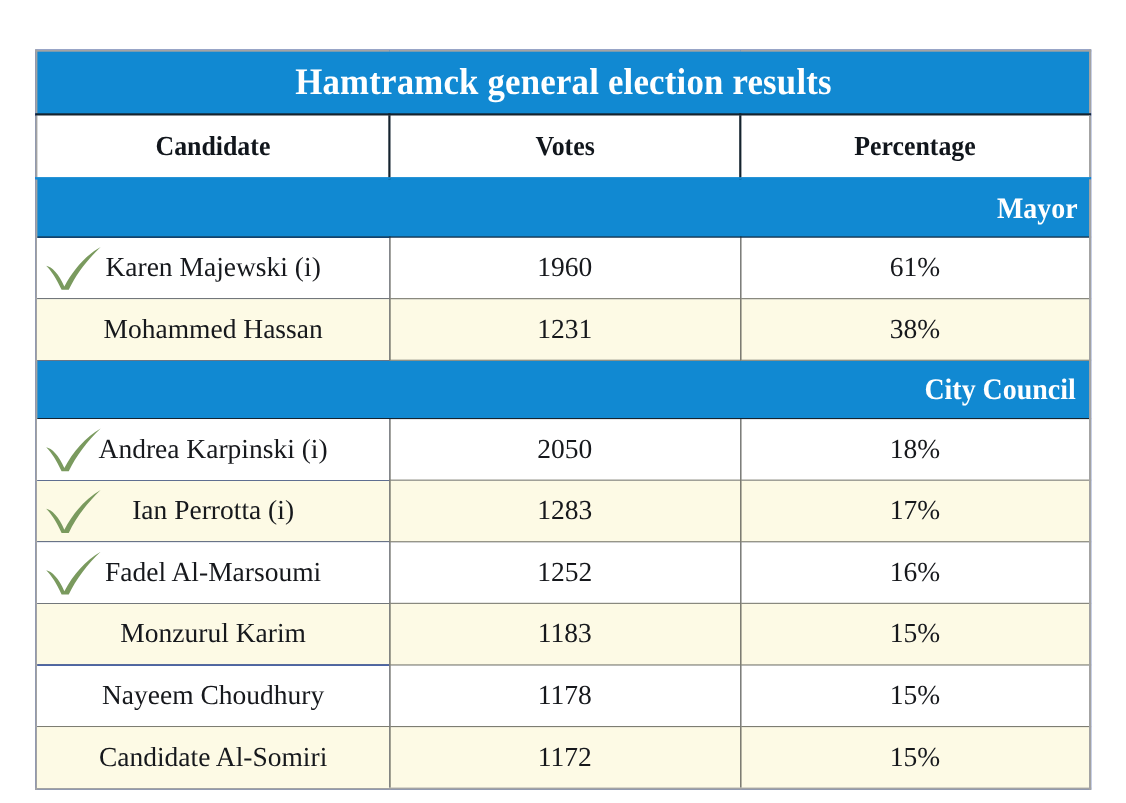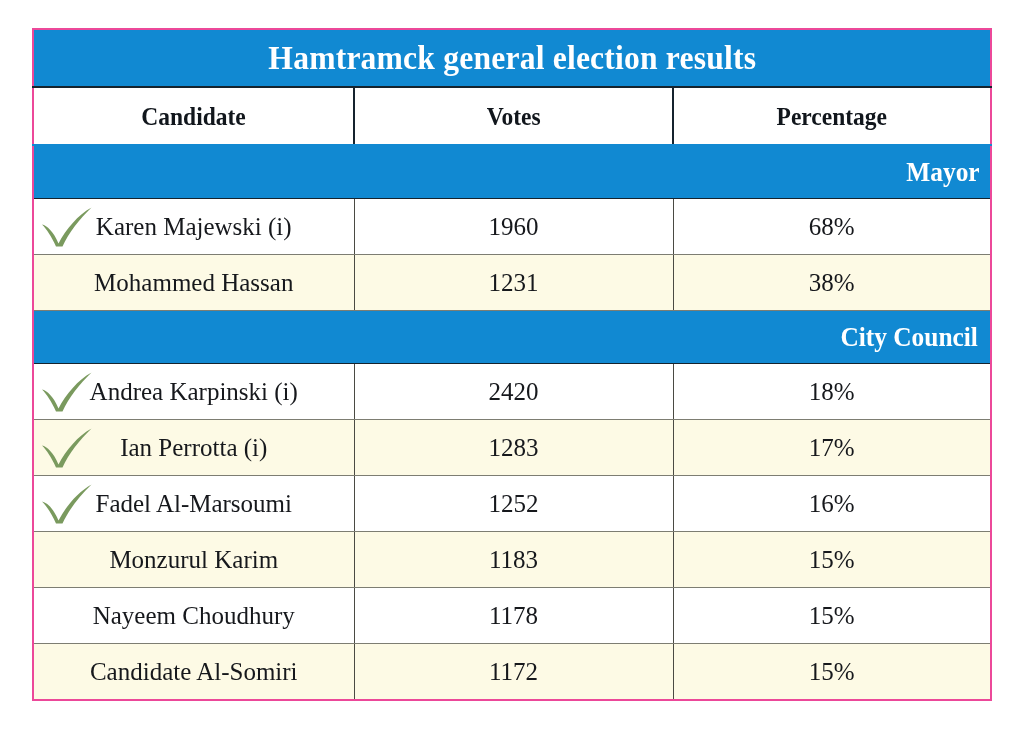--- a/index.html
+++ b/index.html
@@ -19,25 +19,25 @@
     width: 1024px;
     height: 730px;
     background: #ffffff;
     overflow: hidden;
   }
 
   
   .results-table {
     position: absolute;
     left: 32px;
-    top: 28px;
+    top: 45px;
     width: 958px;
     border-collapse: collapse;
     table-layout: fixed;
-    border: 2px solid #ec4899;
+    border: 2px solid #a3a3a3;
     background: #1d4ed8;
   }
 
   .col-candidate { width: 321px; }
   .col-votes     { width: 319px; }
   .col-pct       { width: 318px; }
 
   
   .title-cell {
     background: #1189d2;
@@ -179,21 +179,21 @@
   <tr class="data-row row-white">
     <td class="candidate-cell">
       <span class="check-icon">
         <svg viewBox="0 0 54 44" xmlns="http://www.w3.org/2000/svg" aria-hidden="true">
           <path d="M2 19.5 C7 20.5 13.5 26.5 18.5 38.5 C26 24 38 10 51.5 2.5 C39.5 14 29 27.5 22.5 41.5 L16 41.5 C11.5 31.5 6.5 24 2 19.5 Z" fill="#7a9a5e"></path>
         </svg>
       </span>
       <span class="candidate-name">Karen Majewski (i)</span>
     </td>
     <td>1960</td>
-    <td>68%</td>
+    <td>61%</td>
   </tr>
 
   <tr class="data-row row-cream">
     <td class="candidate-cell">
       
       <span class="candidate-name">Mohammed Hassan</span>
     </td>
     <td>1231</td>
     <td>38%</td>
   </tr>
@@ -206,21 +206,21 @@
 
   <tr class="data-row row-white">
     <td class="candidate-cell">
       <span class="check-icon">
         <svg viewBox="0 0 54 44" xmlns="http://www.w3.org/2000/svg" aria-hidden="true">
           <path d="M2 19.5 C7 20.5 13.5 26.5 18.5 38.5 C26 24 38 10 51.5 2.5 C39.5 14 29 27.5 22.5 41.5 L16 41.5 C11.5 31.5 6.5 24 2 19.5 Z" fill="#7a9a5e"></path>
         </svg>
       </span>
       <span class="candidate-name">Andrea Karpinski (i)</span>
     </td>
-    <td>2420</td>
+    <td>2050</td>
     <td>18%</td>
   </tr>
 
   <tr class="data-row row-cream">
     <td class="candidate-cell">
       <span class="check-icon">
         <svg viewBox="0 0 54 44" xmlns="http://www.w3.org/2000/svg" aria-hidden="true">
           <path d="M2 19.5 C7 20.5 13.5 26.5 18.5 38.5 C26 24 38 10 51.5 2.5 C39.5 14 29 27.5 22.5 41.5 L16 41.5 C11.5 31.5 6.5 24 2 19.5 Z" fill="#7a9a5e"></path>
         </svg>
       </span>

